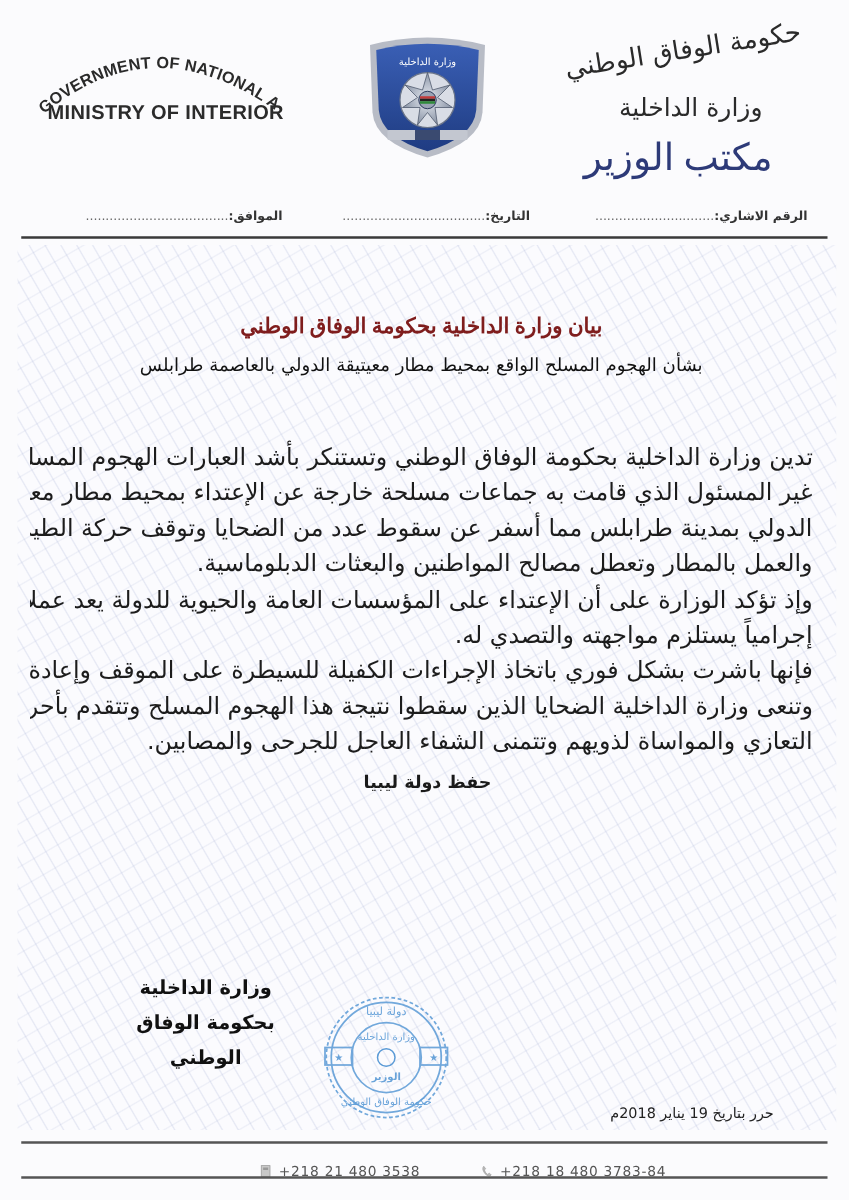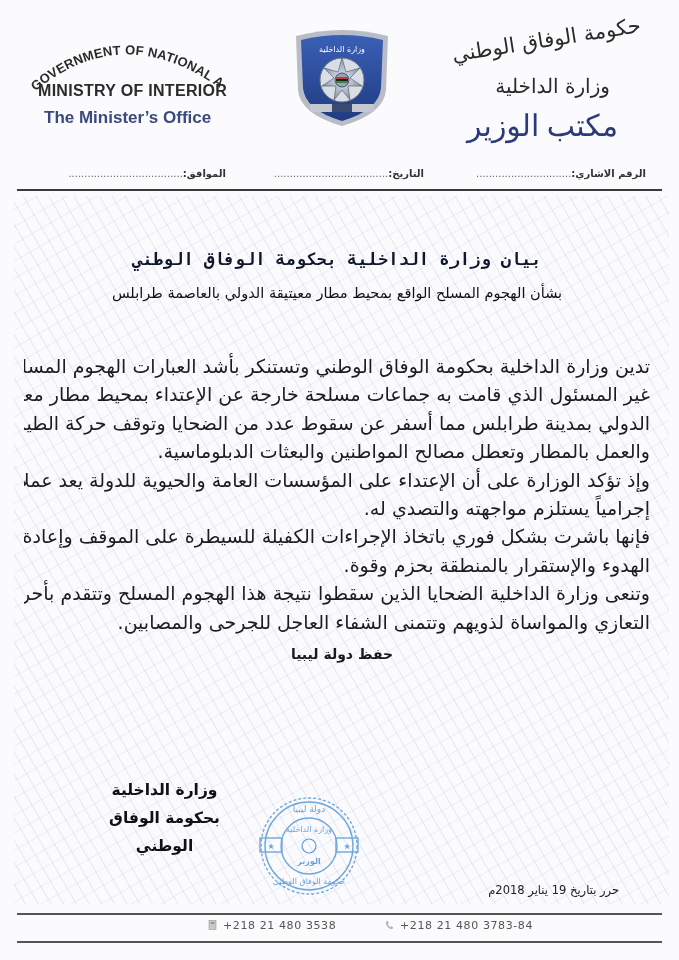--- a/index.html
+++ b/index.html
@@ -43,56 +43,55 @@
   .field .lbl { font-weight:bold; }
   .field .dots { color:#666; letter-spacing:0.5px; }
   .f-ref { right:16px; }
   .f-date { right:238px; }
   .f-corr { right:436px;margin-left:26px; }
 
   .rule-top { position:absolute; left:17px; top:189px; width:645px; height:2px; background:#3a3a3a; z-index:2; }
 
   
   .content { position:absolute; left:24px; top:248px; width:626px; direction:rtl; z-index:2; }
-  .title { text-align:center; font-family:Liberation Mono, monospace; font-weight:bold; font-size:17px; color:#0f172a; line-height:26px; }
+  .title { text-align:center; font-family:Liberation Serif, serif; font-weight:bold; font-size:17px; color:#7f1d1d; line-height:26px; }
   .subtitle { text-align:center; font-family:"DejaVu Sans", sans-serif; font-weight:normal; font-size:14.5px; color:#111; line-height:26px; margin-top:6px; }
   .body { margin-top:46px; font-family:"DejaVu Sans", sans-serif; font-size:19px; color:#1c1c1c; line-height:28.4px; text-align:justify; padding-right:0px; }
   .body .line { display:block; white-space:nowrap; overflow:hidden; }
   .closing { text-align:center; font-weight:bold; font-size:14px; margin-top:10px; padding-left:10px; }
 
   .sig { position:absolute; left:82px; top:776px; direction:rtl; text-align:center; font-weight:bold; font-size:15.5px; line-height:28px; z-index:2; color:#111; width:165px; }
 
   .stamp { position:absolute; left:252px; top:794px; width:115px; height:105px; z-index:2; }
 
   .dated { position:absolute; right:60px; top:883px; direction:rtl; font-size:11.5px; color:#222; z-index:2; white-space:nowrap; }
 
   .rule-b1 { position:absolute; left:17px; top:913px; width:645px; height:2px; background:#555; z-index:2; }
   .rule-b2 { position:absolute; left:17px; top:941px; width:645px; height:2px; background:#555; z-index:2; }
   .footer { position:absolute; left:0; top:917px; width:679px; height:20px; z-index:2; font-family:"DejaVu Sans", sans-serif; font-size:11px; color:#555; }
-  .phone { position:absolute; top:2px; white-space:nowrap; letter-spacing:0.6px;padding-left:40px; }
+  .phone { position:absolute; top:14px; white-space:nowrap; letter-spacing:0.6px;padding-left:40px; }
   .ph1 { left:168px; }
   .ph2 { left:345px; }
   .ph-ico { display:inline-block; width:9px; height:10px; margin-right:6px; vertical-align:-1px; }
 </style>
 </head>
 <body>
 
 <div class="page">
 
   <div class="watermark"></div>
 
   <div class="hdr-left">
     <svg class="arc-svg" viewBox="0 0 215 80">
       <defs>
         <path id="arcPath" d="M 12 72 Q 100 -4 200 66"></path>
       </defs>
       <text><textPath href="#arcPath" startOffset="2%">GOVERNMENT OF NATIONAL ACCORD</textPath></text>
     </svg>
     <div class="ministry">MINISTRY OF INTERIOR</div>
-    <div class="office">The Minister’s Office</div>
   </div>
 
   <div class="emblem">
     <svg width="108" height="100" viewBox="0 0 108 100">
       <defs>
         <linearGradient id="shieldG" x1="0" y1="0" x2="0" y2="1">
           <stop offset="0" stop-color="#3a5fb5"></stop>
           <stop offset="1" stop-color="#1f3c82"></stop>
         </linearGradient>
         <radialGradient id="sealG" cx="0.5" cy="0.5" r="0.5">
@@ -137,21 +136,20 @@
     <div class="title">بيان وزارة الداخلية بحكومة الوفاق الوطني</div>
     <div class="subtitle">بشأن الهجوم المسلح الواقع بمحيط مطار معيتيقة الدولي بالعاصمة طرابلس</div>
     <div class="body">
       <span class="line">تدين وزارة الداخلية بحكومة الوفاق الوطني وتستنكر بأشد العبارات الهجوم المسلح</span>
       <span class="line">غير المسئول الذي قامت به جماعات مسلحة خارجة عن الإعتداء بمحيط مطار معيتيقة</span>
       <span class="line">الدولي بمدينة طرابلس مما أسفر عن سقوط عدد من الضحايا وتوقف حركة الطيران</span>
       <span class="line">والعمل بالمطار وتعطل مصالح المواطنين والبعثات الدبلوماسية.</span>
       <span class="line">وإذ تؤكد الوزارة على أن الإعتداء على المؤسسات العامة والحيوية للدولة يعد عملاً</span>
       <span class="line">إجرامياً يستلزم مواجهته والتصدي له.</span>
       <span class="line">فإنها باشرت بشكل فوري باتخاذ الإجراءات الكفيلة للسيطرة على الموقف وإعادة</span>
-      <span class="line">الهدوء والإستقرار بالمنطقة بحزم وقوة.</span>
       <span class="line">وتنعى وزارة الداخلية الضحايا الذين سقطوا نتيجة هذا الهجوم المسلح وتتقدم بأحر</span>
       <span class="line">التعازي والمواساة لذويهم وتتمنى الشفاء العاجل للجرحى والمصابين.</span>
     </div>
     <div class="closing">حفظ دولة ليبيا</div>
   </div>
 
   <div class="sig">
     <div>وزارة الداخلية</div>
     <div>بحكومة الوفاق الوطني</div>
   </div>
@@ -183,18 +181,18 @@
   <div class="footer">
     <div class="phone ph1">
       <svg class="ph-ico" viewBox="0 0 9 10">
           <rect x="1" y="0.5" width="7" height="9" fill="#c8c8c8" stroke="#999" stroke-width="0.6"></rect>
           <rect x="2.5" y="2" width="4" height="2" fill="#999"></rect>
         </svg><span>+218 21 480 3538</span>
     </div>
     <div class="phone ph2">
       <svg class="ph-ico" viewBox="0 0 9 10">
           <path d="M2 1 Q0 3 3 7 Q6 10 8 8 L6.5 6.5 L5 7.5 Q3 6 2.5 4 L3.5 3 Z" fill="#bbb" stroke="#999" stroke-width="0.5"></path>
-        </svg><span>+218 21 480 3783-84</span>
+        </svg><span>+218 18 480 3783-84</span>
     </div>
   </div>
   <div class="rule-b2"></div>
 
 </div>
 
 </body></html>

